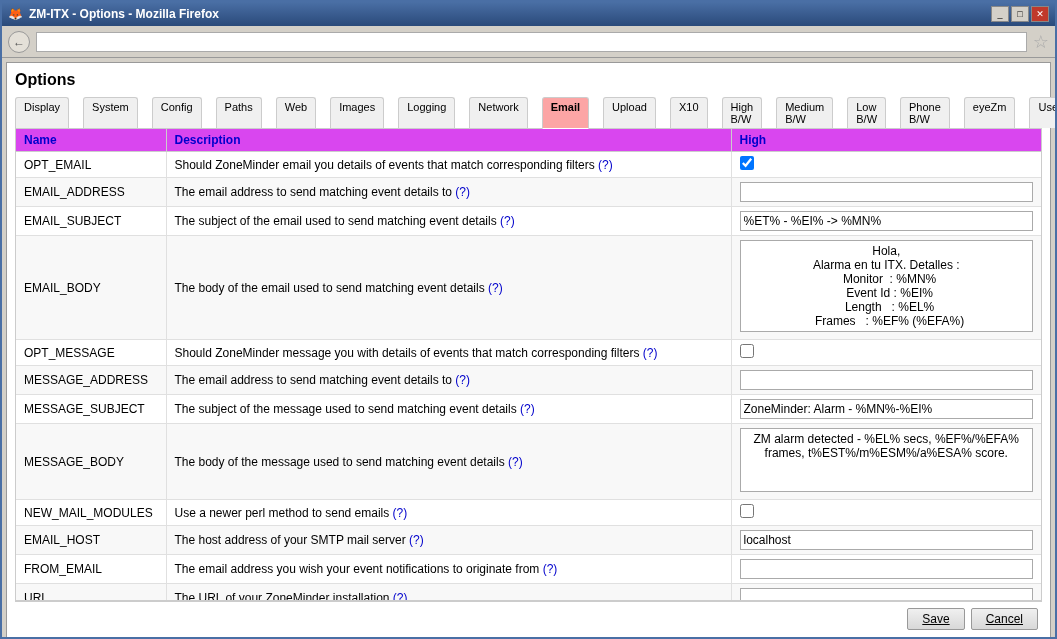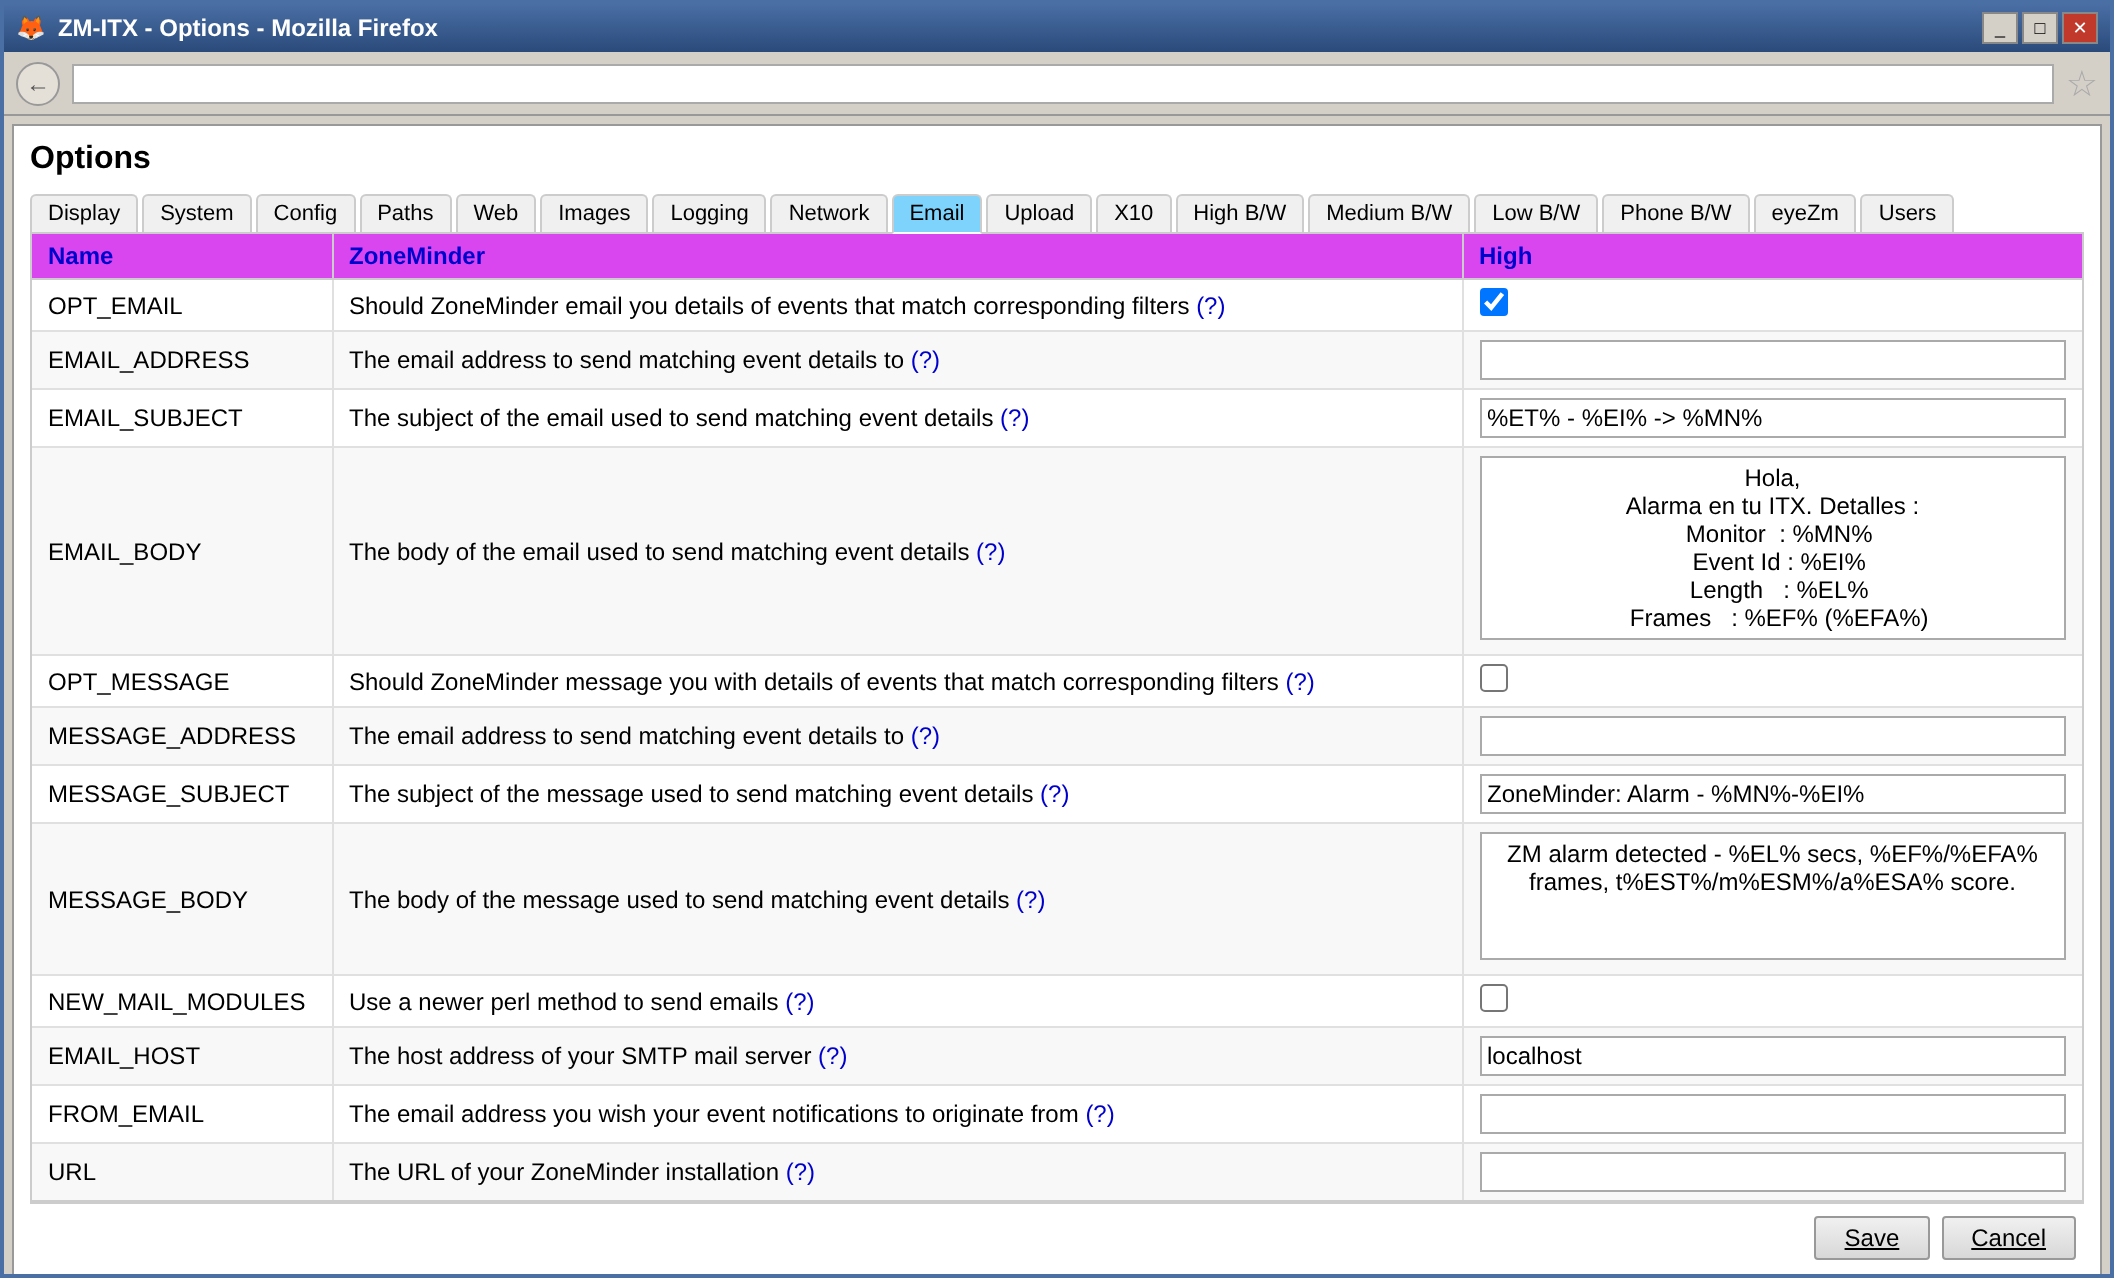--- a/index.html
+++ b/index.html
@@ -79,40 +79,39 @@
     }
     .page-title {
       font-size: 16px;
       font-weight: bold;
       margin-bottom: 8px;
       color: #000;
     }
     .tabs {
       display: flex;
       flex-wrap: nowrap;
-      gap: 2px;
+      gap: 14px;
       margin-bottom: 0;
       border-bottom: 1px solid #ccc;
-      align-items: flex-end;
     }
     .tab {
       padding: 3px 8px;
       border: 1px solid #ccc;
       border-bottom: none;
       background: #f0f0f0;
       cursor: pointer;
       font-size: 11px;
       color: #000;
       border-radius: 3px 3px 0 0;
     }
     .tab.active {
-      background: #7dd3fc;
+      background: #fca5a5;
       border-bottom: 1px solid white;
       margin-bottom: -1px;
-      font-weight: normal;
+      font-weight: bold;
     }
     .table-container {
       border: 1px solid #ccc;
       border-top: none;
       overflow-y: auto;
       height: calc(100% - 80px);
     }
     table {
       width: 100%;
       border-collapse: collapse;
@@ -242,21 +241,21 @@
         <div class="tab">Phone B/W</div>
         <div class="tab">eyeZm</div>
         <div class="tab">Users</div>
       </div>
 
     <div class="table-container">
       <table>
         <thead>
           <tr>
             <th>Name</th>
-            <th>ZoneMinder</th>
+            <th>Description</th>
             <th>High</th>
           </tr>
         </thead>
         <tbody id="table-body">
             <tr>
               <td class="col-name">OPT_EMAIL</td>
               <td class="col-desc">Should ZoneMinder email you details of events that match corresponding filters <a href="#" class="help-link">(?)</a></td>
               <td class="col-value"><input type="checkbox" checked="" style=""></td>
             </tr>
             <tr>

